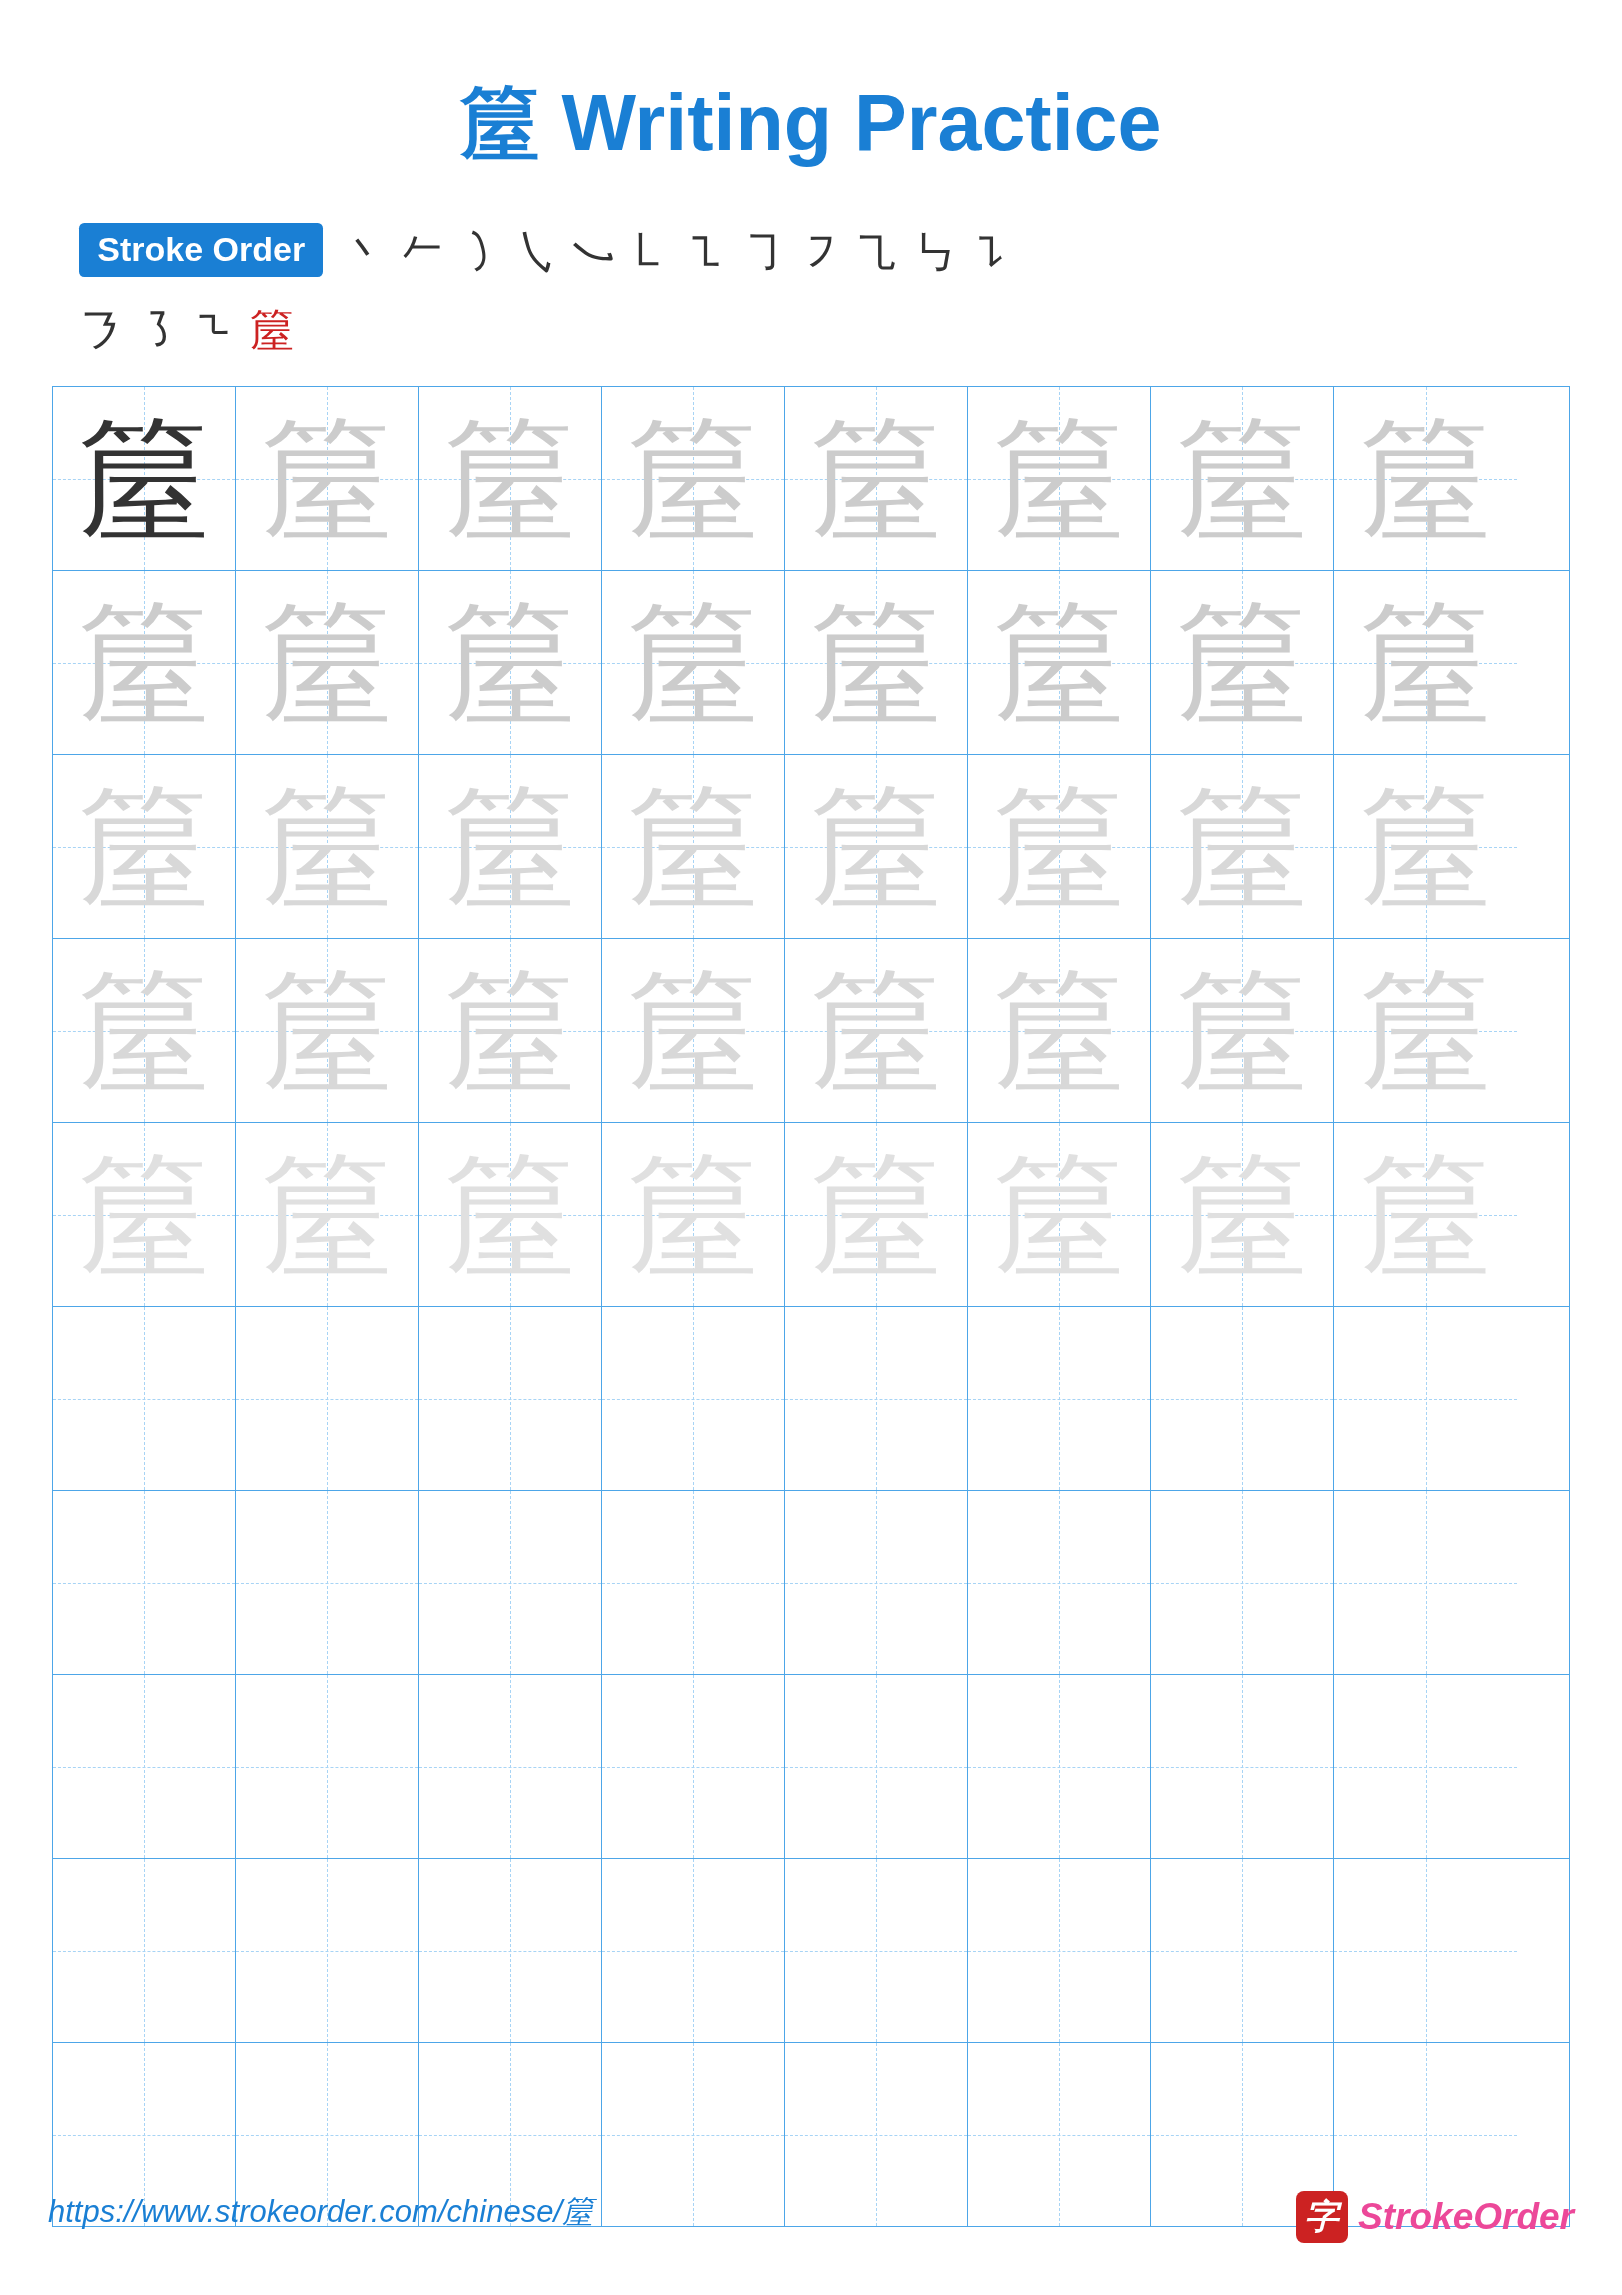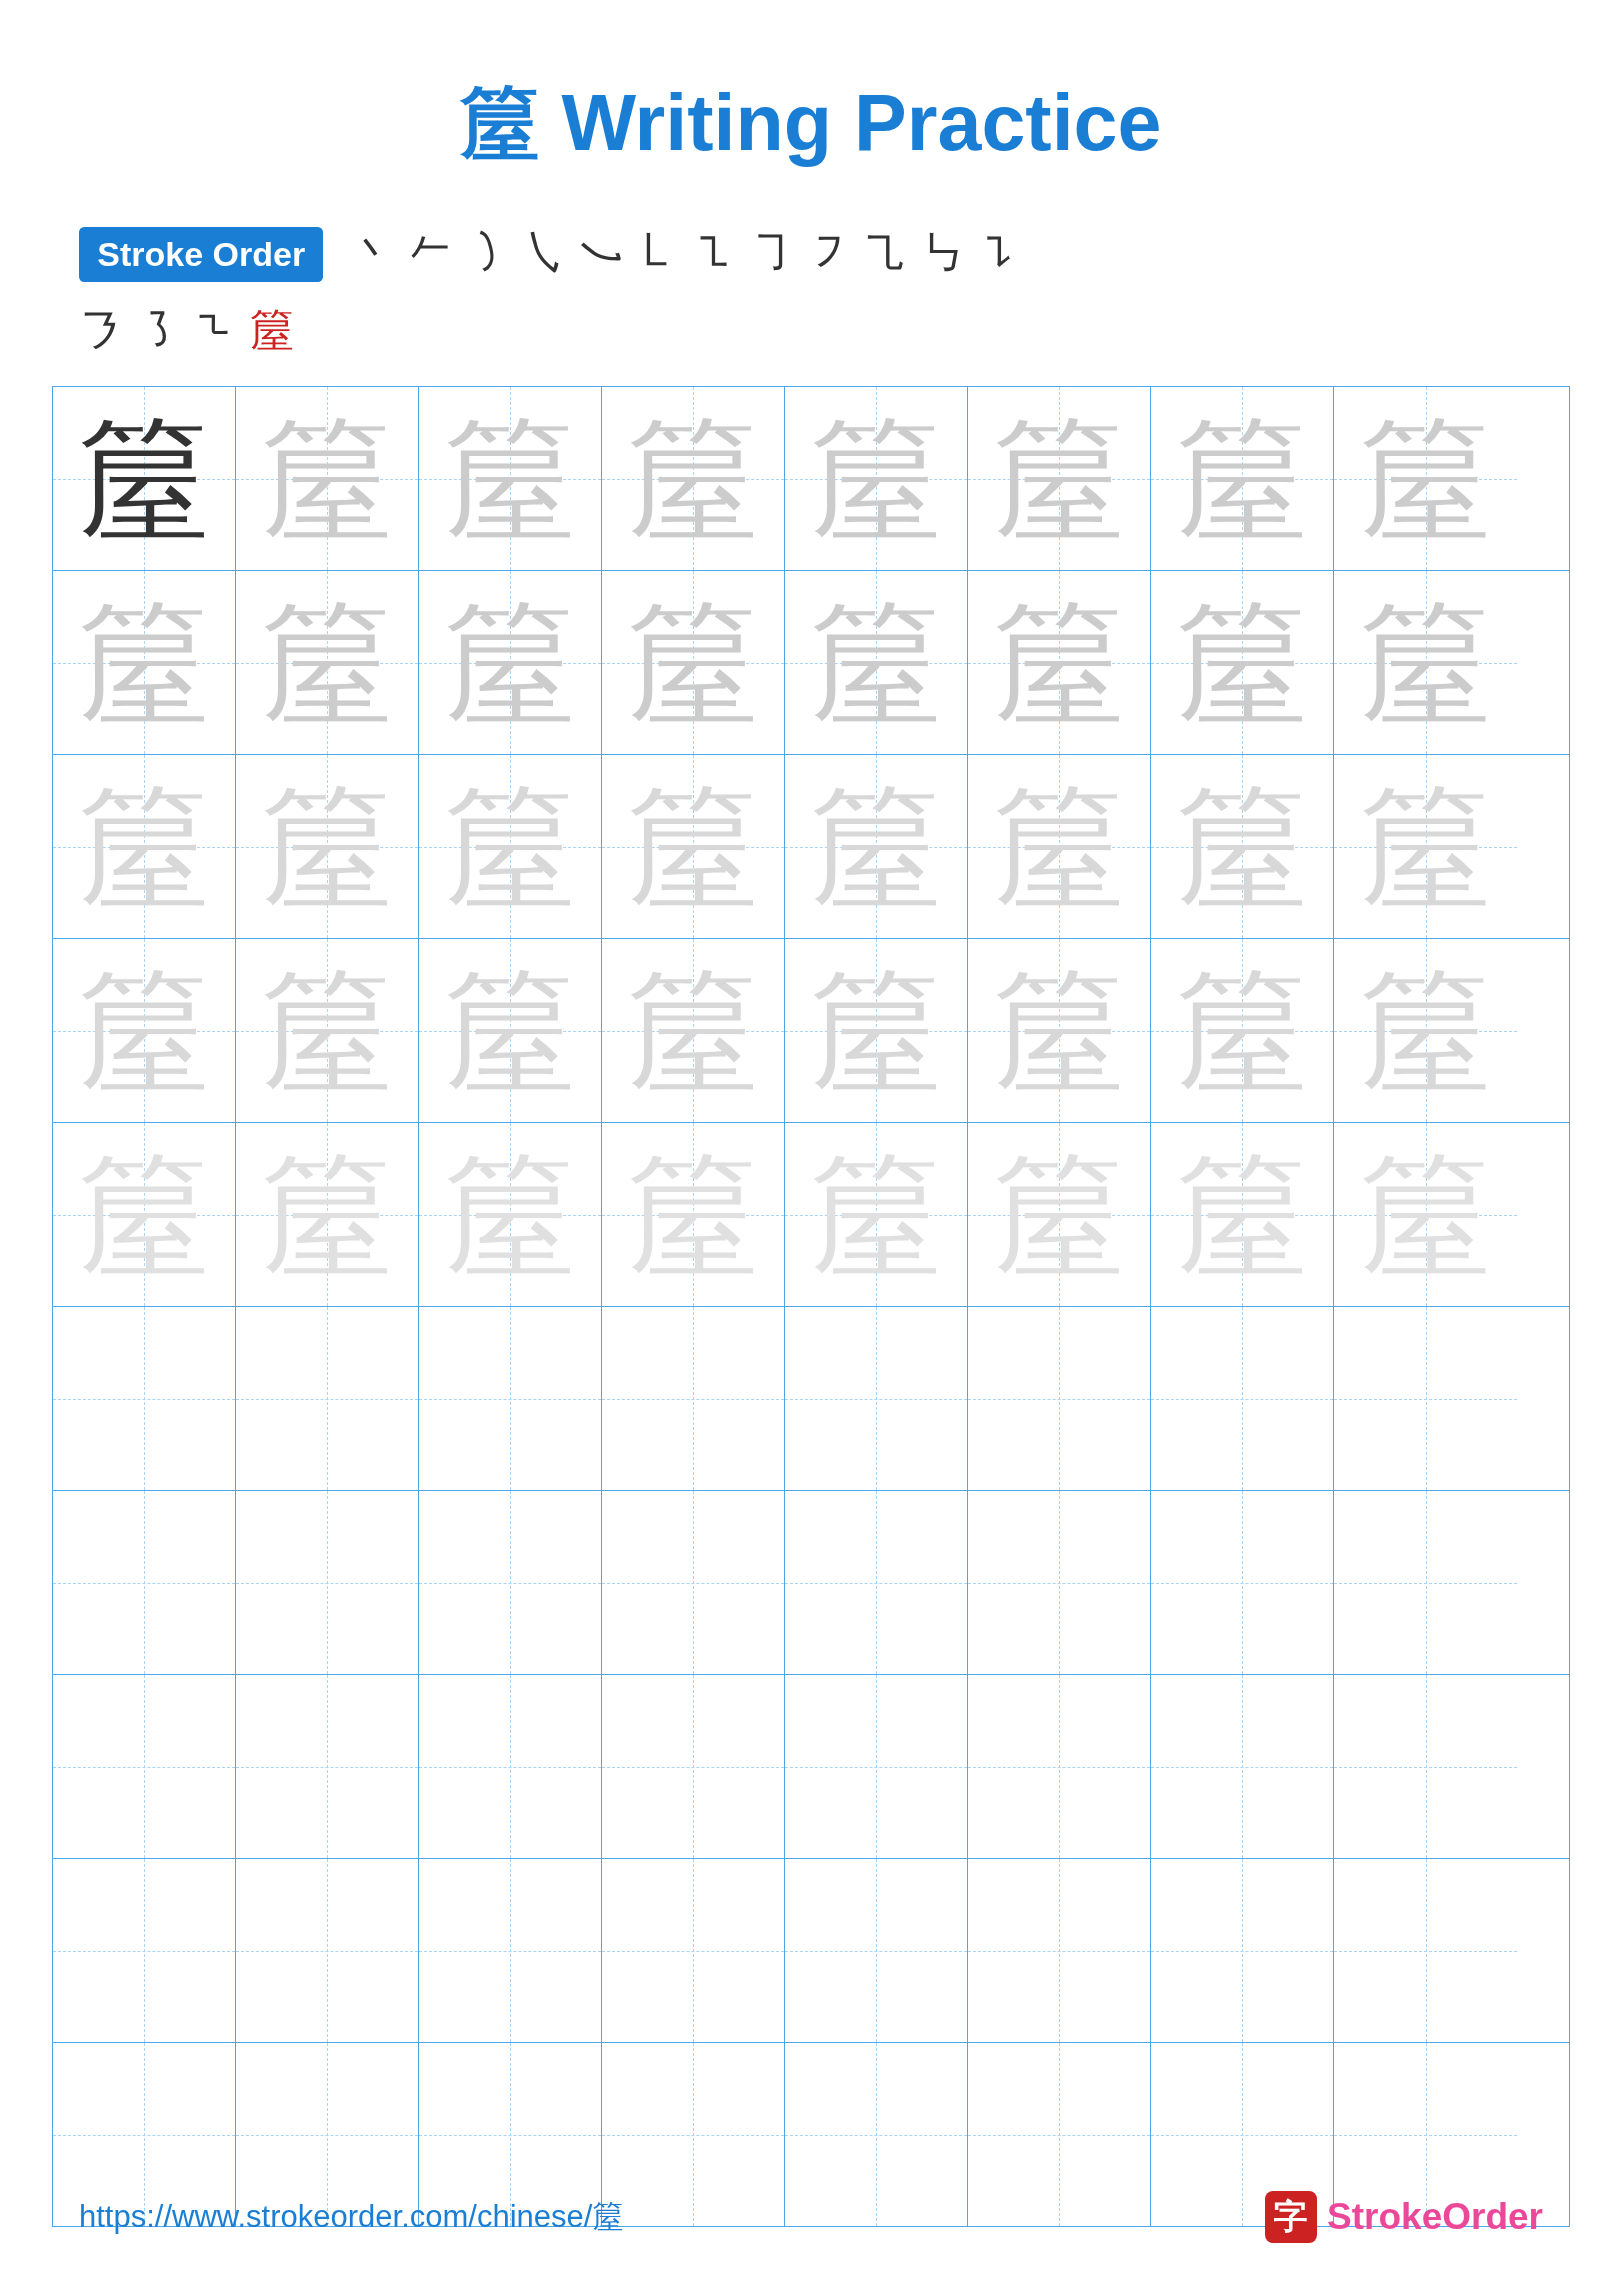--- a/index.html
+++ b/index.html
@@ -24,22 +24,22 @@
       color: #1a7fd4;
     }
     .page-title .text {
       color: #1a7fd4;
     }
 
     .stroke-order-section {
       padding: 19.6px 79px 13px 79px;
       display: flex;
       flex-wrap: wrap;
-      align-items: flex-end;
-      gap: 8px;
+      align-items: flex-start;
+      gap: 0;
     }
 
     .stroke-order-badge {
       background: #1a7fd4;
       color: white;
       font-size: 34px;
       font-weight: bold;
       padding: 7.9px 18.3px;
       border-radius: 5.2px;
       margin-right: 19.6px;
@@ -140,22 +140,22 @@
       
     }
 
     .footer {
       position: absolute;
       bottom: 52px;
       left: 0;
       right: 0;
       display: flex;
       justify-content: space-between;
-      align-items: center;
-      padding: 0 79px;
+      padding: 0 48px;
+      font-style: italic;
     }
 
     .footer-url {
       font-size: 31px;
       color: #1a7fd4;
     }
 
     .footer-logo {
       display: flex;
       align-items: center;

